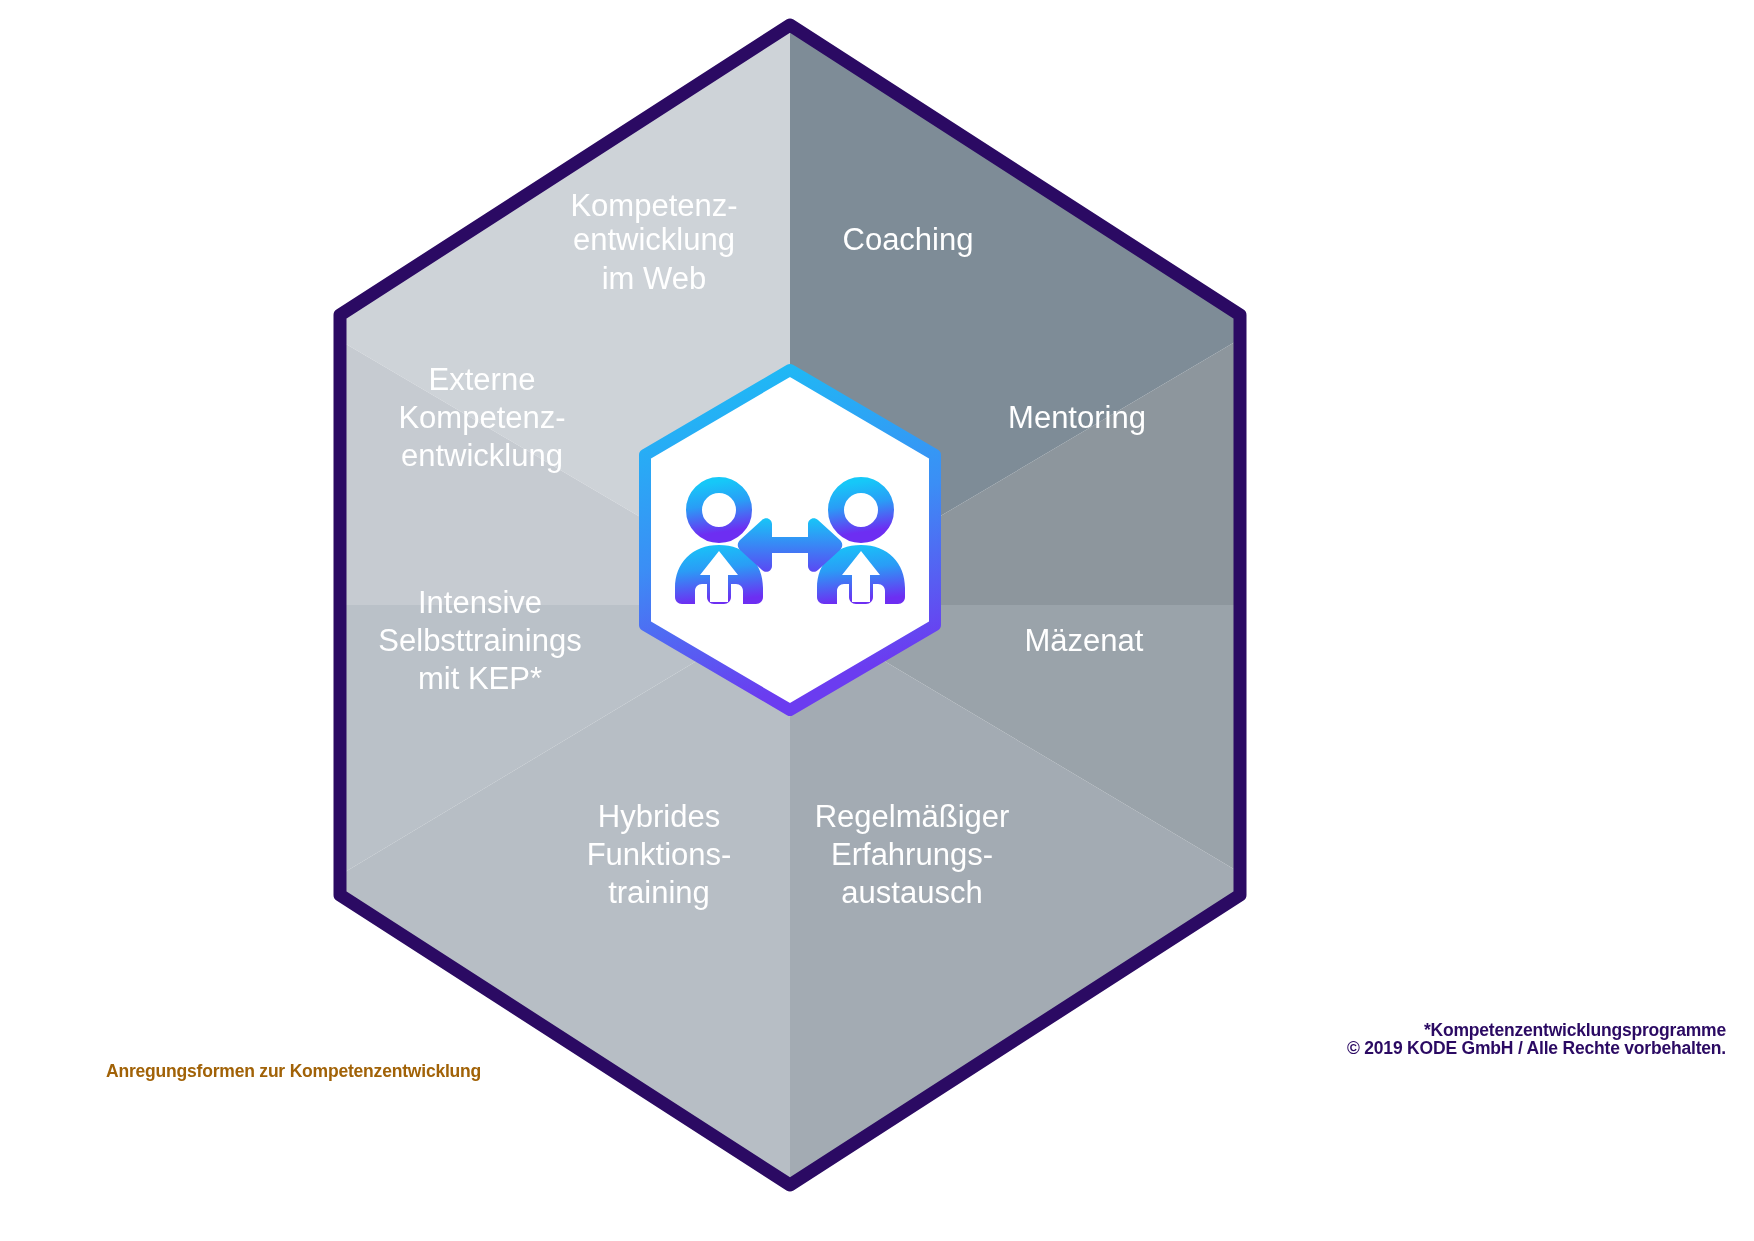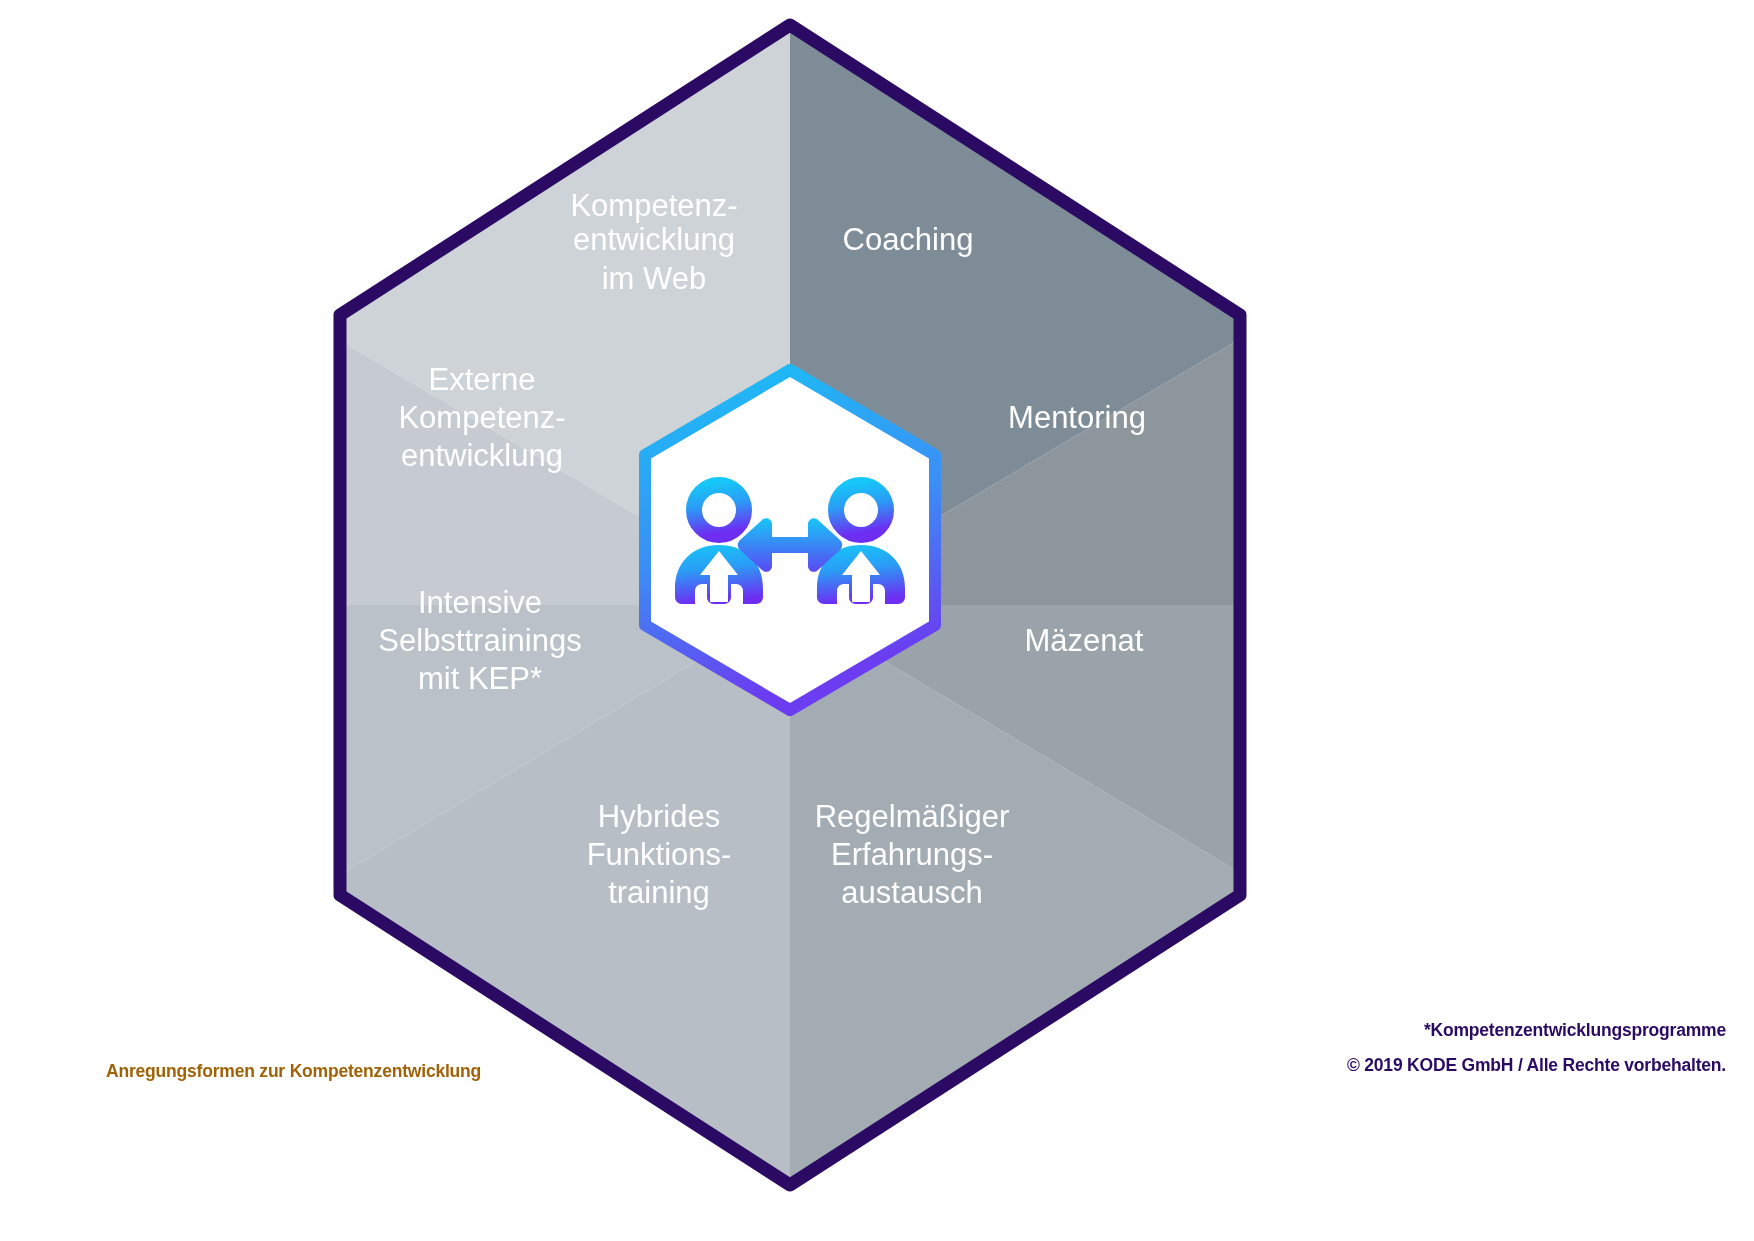--- a/index.html
+++ b/index.html
@@ -49,21 +49,21 @@
   }
   #footnote-block div {
     color: #2b0a63;
     font-family: "Liberation Sans", sans-serif;
     font-weight: bold;
     font-size: 17.5px;
     letter-spacing: -0.2px;
     white-space: nowrap;
     line-height: 1.0;
   }
-  #footnote-star { margin-bottom: 17px; }
+  #footnote-star { }
 </style>
 </head>
 <body>
 
 <div id="stage">
   <svg id="hex-svg" width="1754" height="1241" viewBox="0 0 1754 1241">
     <defs>
 
       <clipPath id="hexClip">
         <path d="M 790 25 L 1240 315 L 1240 895 L 790 1185 L 340 895 L 340 315 Z"></path>

